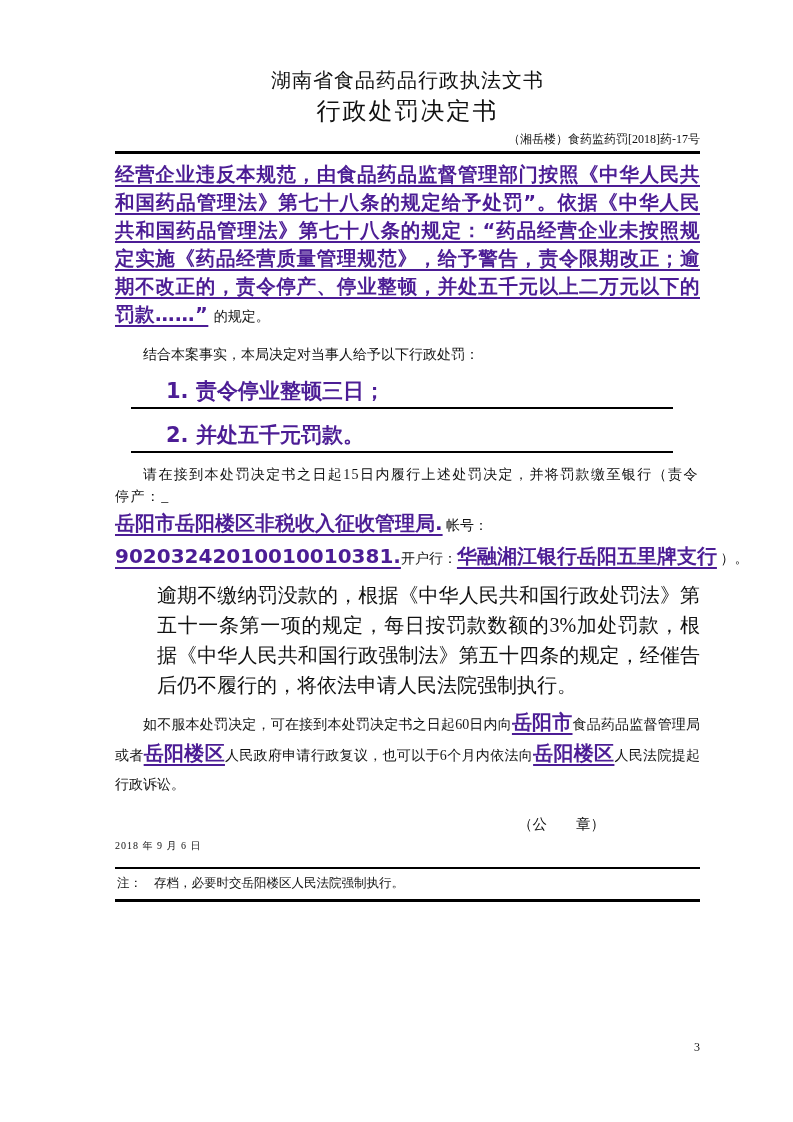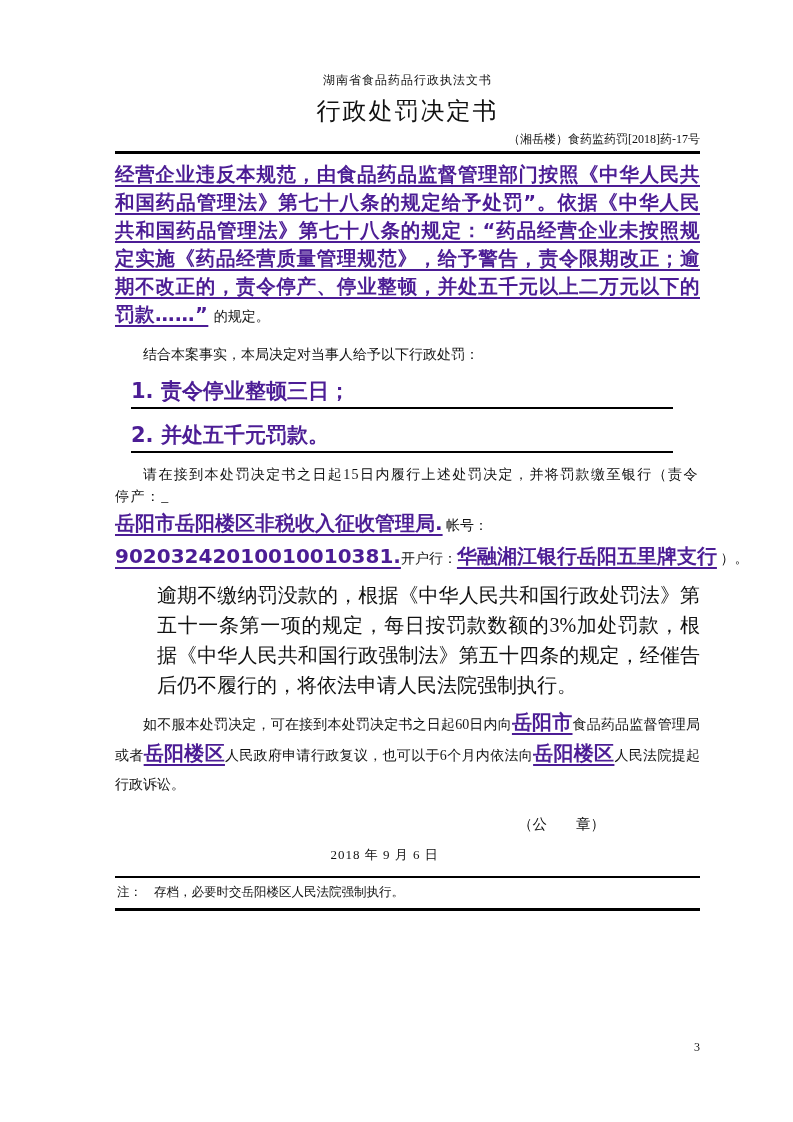--- a/index.html
+++ b/index.html
@@ -15,21 +15,21 @@
     color: #111;
   }
   .content {
     position: absolute;
     left: 115px;
     top: 70px;
     width: 585px;
   }
   .doc-subtitle {
     text-align: center;
-    font-size: 12px;
+    font-size: 20px;
     line-height: 20px;
     margin-bottom: 6px;
     letter-spacing: 1px;
   }
   .doc-title {
     text-align: center;
     font-size: 24px;
     line-height: 30px;
     letter-spacing: 2px;
     margin-bottom: 5px;
@@ -78,21 +78,21 @@
   .intro { margin-top: 13px; text-indent: 2em; }
   .penalty-item {
     margin-top: 13px;
     margin-left: 16px;
     width: 542px;
     border-bottom: 2px solid #000;
     padding-bottom: 3px;
     font-size: 21px;
     line-height: 26px;
   }
-  .penalty-item .filled { text-decoration: none; }
+  .penalty-item .filled { text-decoration: none; margin-left: 35px; }
   .payment-line1 {
     margin-top: 11px;
     text-indent: 2em;
     font-size: 14px;
     line-height: 22px;
     letter-spacing: 1.4px;
   }
   .payment-line2, .payment-line3 {
     font-size: 14px;
     line-height: 31px;
@@ -120,24 +120,24 @@
   }
   .appeal .filled { font-size: 20px; text-decoration-thickness: 2px; }
   .seal-line {
     margin-top: 16px;
     text-align: right;
     padding-right: 95px;
     font-size: 14.5px;
     line-height: 18px;
   }
   .date-line {
-    margin-top: 13px;
-    text-align: center;
+    margin-top: 4px;
+    text-align: left;
     padding-right: 46px;
-    font-size: 13px;
+    font-size: 10px;
     line-height: 18px;
     letter-spacing: 1px;
   }
   .note-line {
     font-size: 12.5px;
     line-height: 17px;
     padding: 6px 0 7px 2px;
   }
   .note-line .note-label { margin-right: 12px; }
   .page-number {

